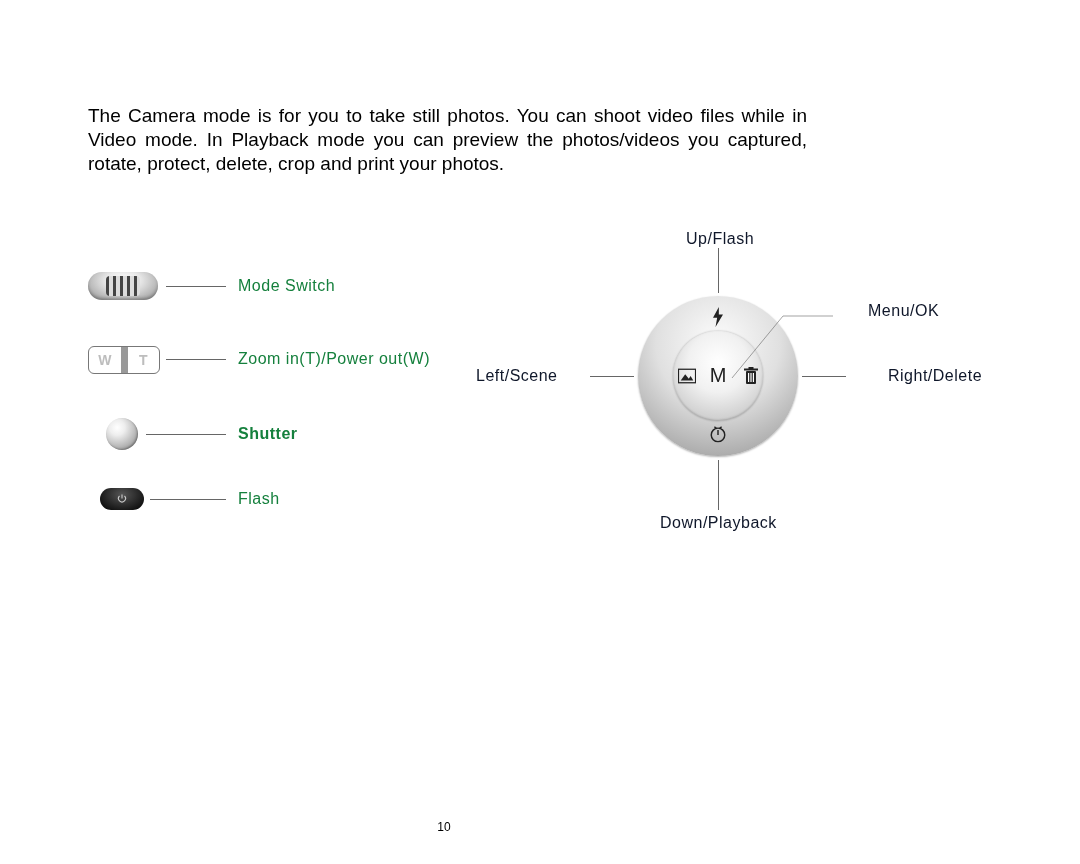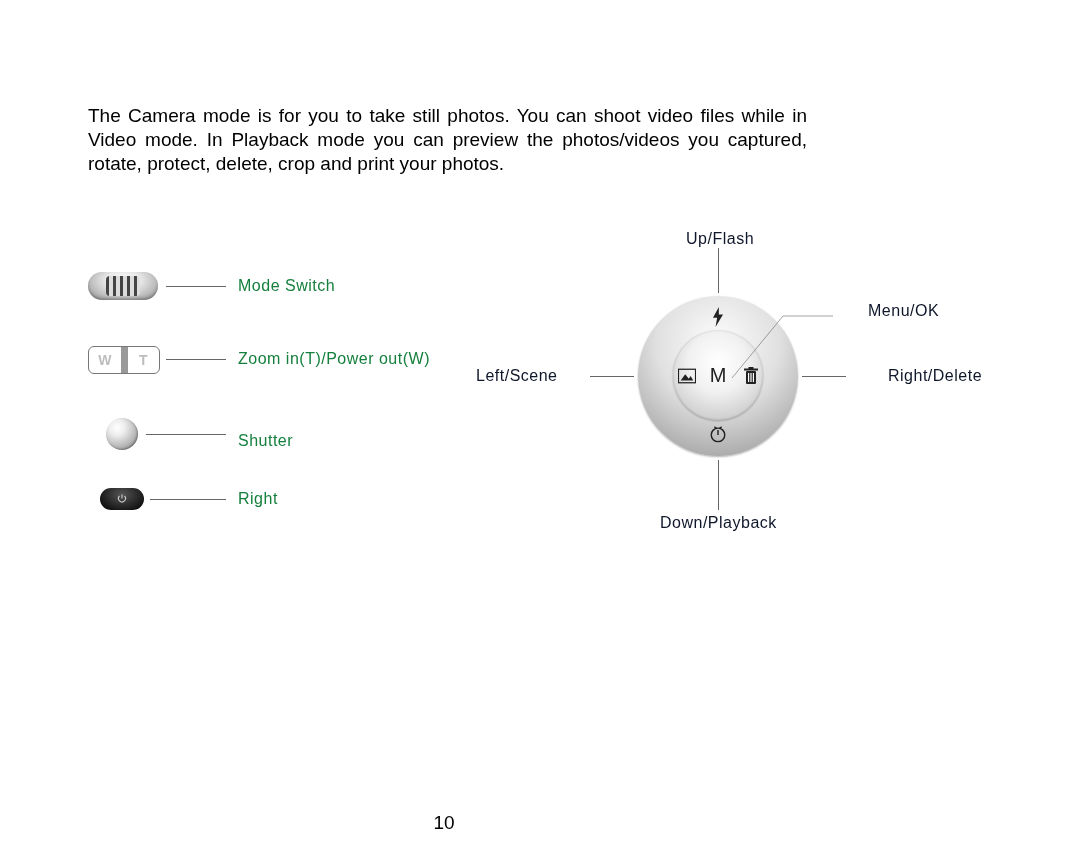--- a/index.html
+++ b/index.html
@@ -142,21 +142,21 @@
     white-space: nowrap;
   }
   .leader-h { position: absolute; height:0; border-top:0.6px solid #666; }
   .leader-v { position: absolute; width:0; border-left:0.6px solid #666; }
   
   .page-num {
     position: absolute;
     bottom: 30px;
     left: 0; right: 0;
     text-align: center;
-    font-size: 19px;
+    font-size: 12px;
     margin-top: 34px;
   }
 </style>
 </head>
 <body>
 
 <div class="page">
 
   <p class="intro">The Camera mode is for you to take still photos. You can shoot video files while in Video mode. In Playback mode you can preview the photos/videos you captured, rotate, protect, delete, crop and print your photos.</p>
 
@@ -176,32 +176,32 @@
         <div>T</div>
       </div>
     </div>
     <div class="leader" style="top:93px; left:78px; width:60px;"></div>
     <div class="label" style="top:84px; left:150px;">Zoom in(T)/Power out(W)</div>
 
     <div class="left-row" style="top:152px; left:18px;">
       <div class="shutter-btn"></div>
     </div>
     <div class="leader" style="top:168px; left:58px; width:80px;"></div>
-    <div class="label" style="top:166px; left:150px;">Shutter</div>
+    <div class="label" style="top:159px; left:150px;font-weight:bold;">Shutter</div>
 
     <div class="left-row" style="top:222px; left:12px;">
       <div class="power-btn">
         <svg viewBox="0 0 24 24">
           <path fill="none" stroke="#ccc" stroke-width="2.2" d="M12 3v8"></path>
           <path fill="none" stroke="#ccc" stroke-width="2.2" d="M7 6a7 7 0 1 0 10 0"></path>
         </svg>
       </div>
     </div>
     <div class="leader" style="top:233px; left:62px; width:76px;"></div>
-    <div class="label" style="top:224px; left:150px;">Right</div>
+    <div class="label" style="top:224px; left:150px;">Flash</div>
 
     <div class="dial-wrap">
       <div class="dial-outer"></div>
       <div class="dial-inner"></div>
 
       <div class="dial-icon" style="top:30px; left:89px;">
         <svg width="16" height="20" viewBox="0 0 16 24">
             <path fill="#222" d="M9 0 L2 13 H7 L5 24 L14 9 H9 Z"></path>
           </svg>
       </div>

